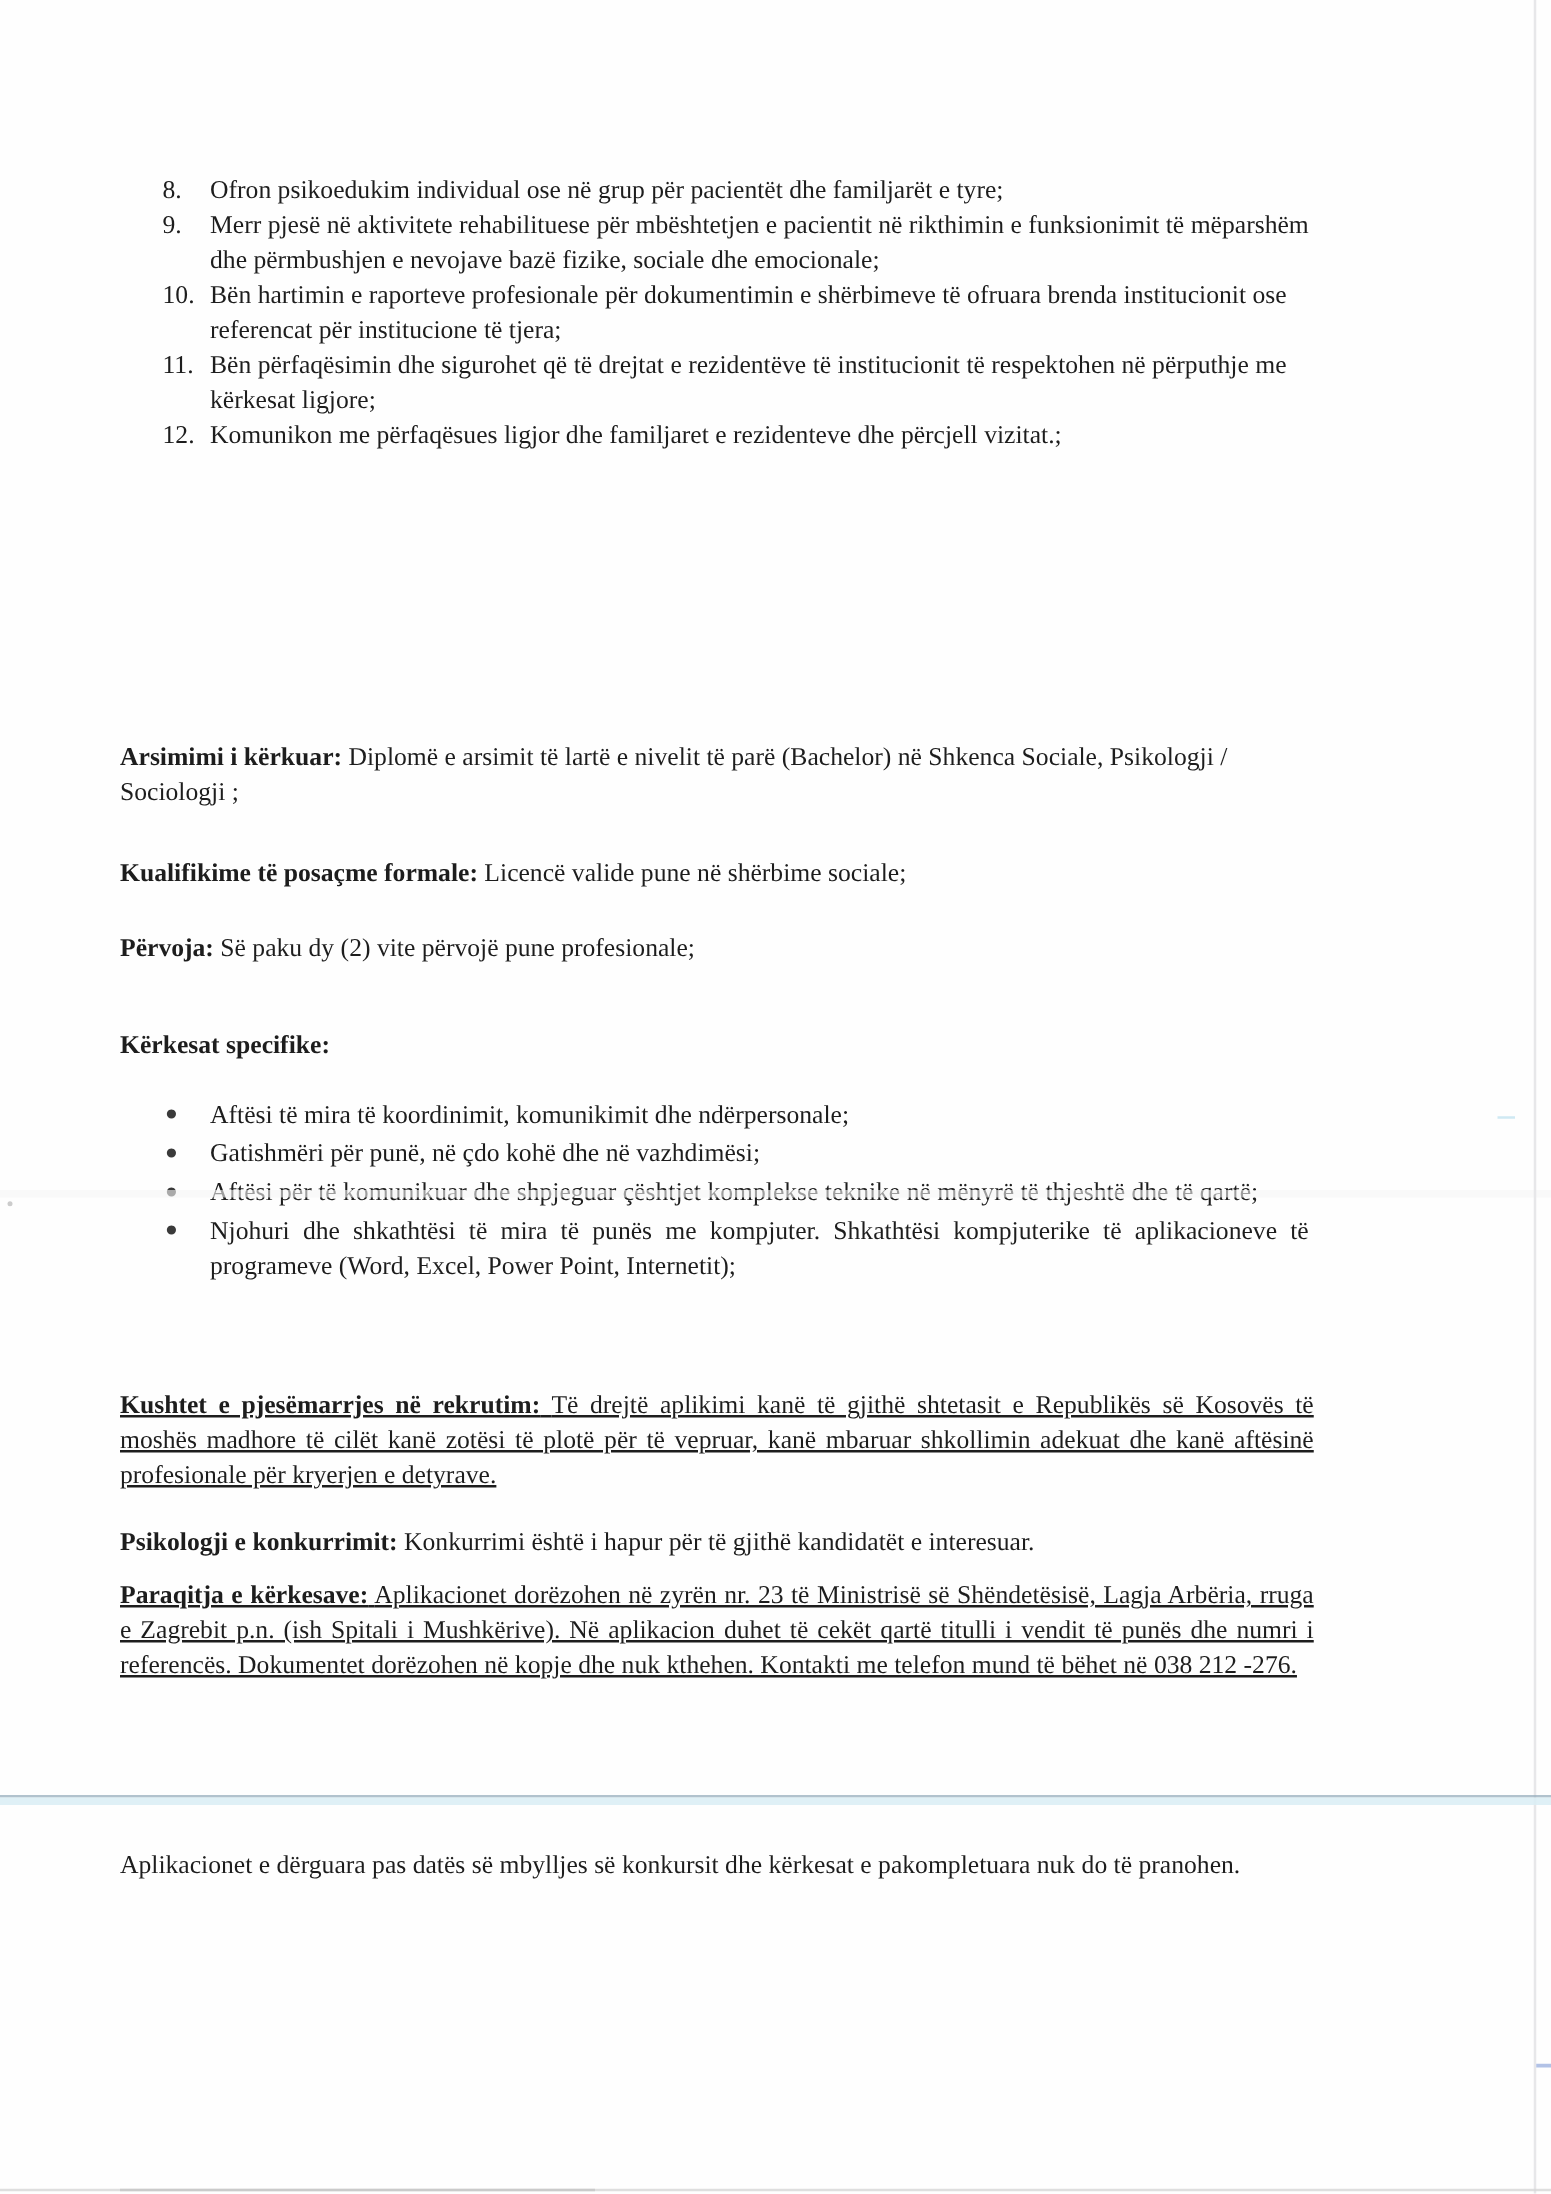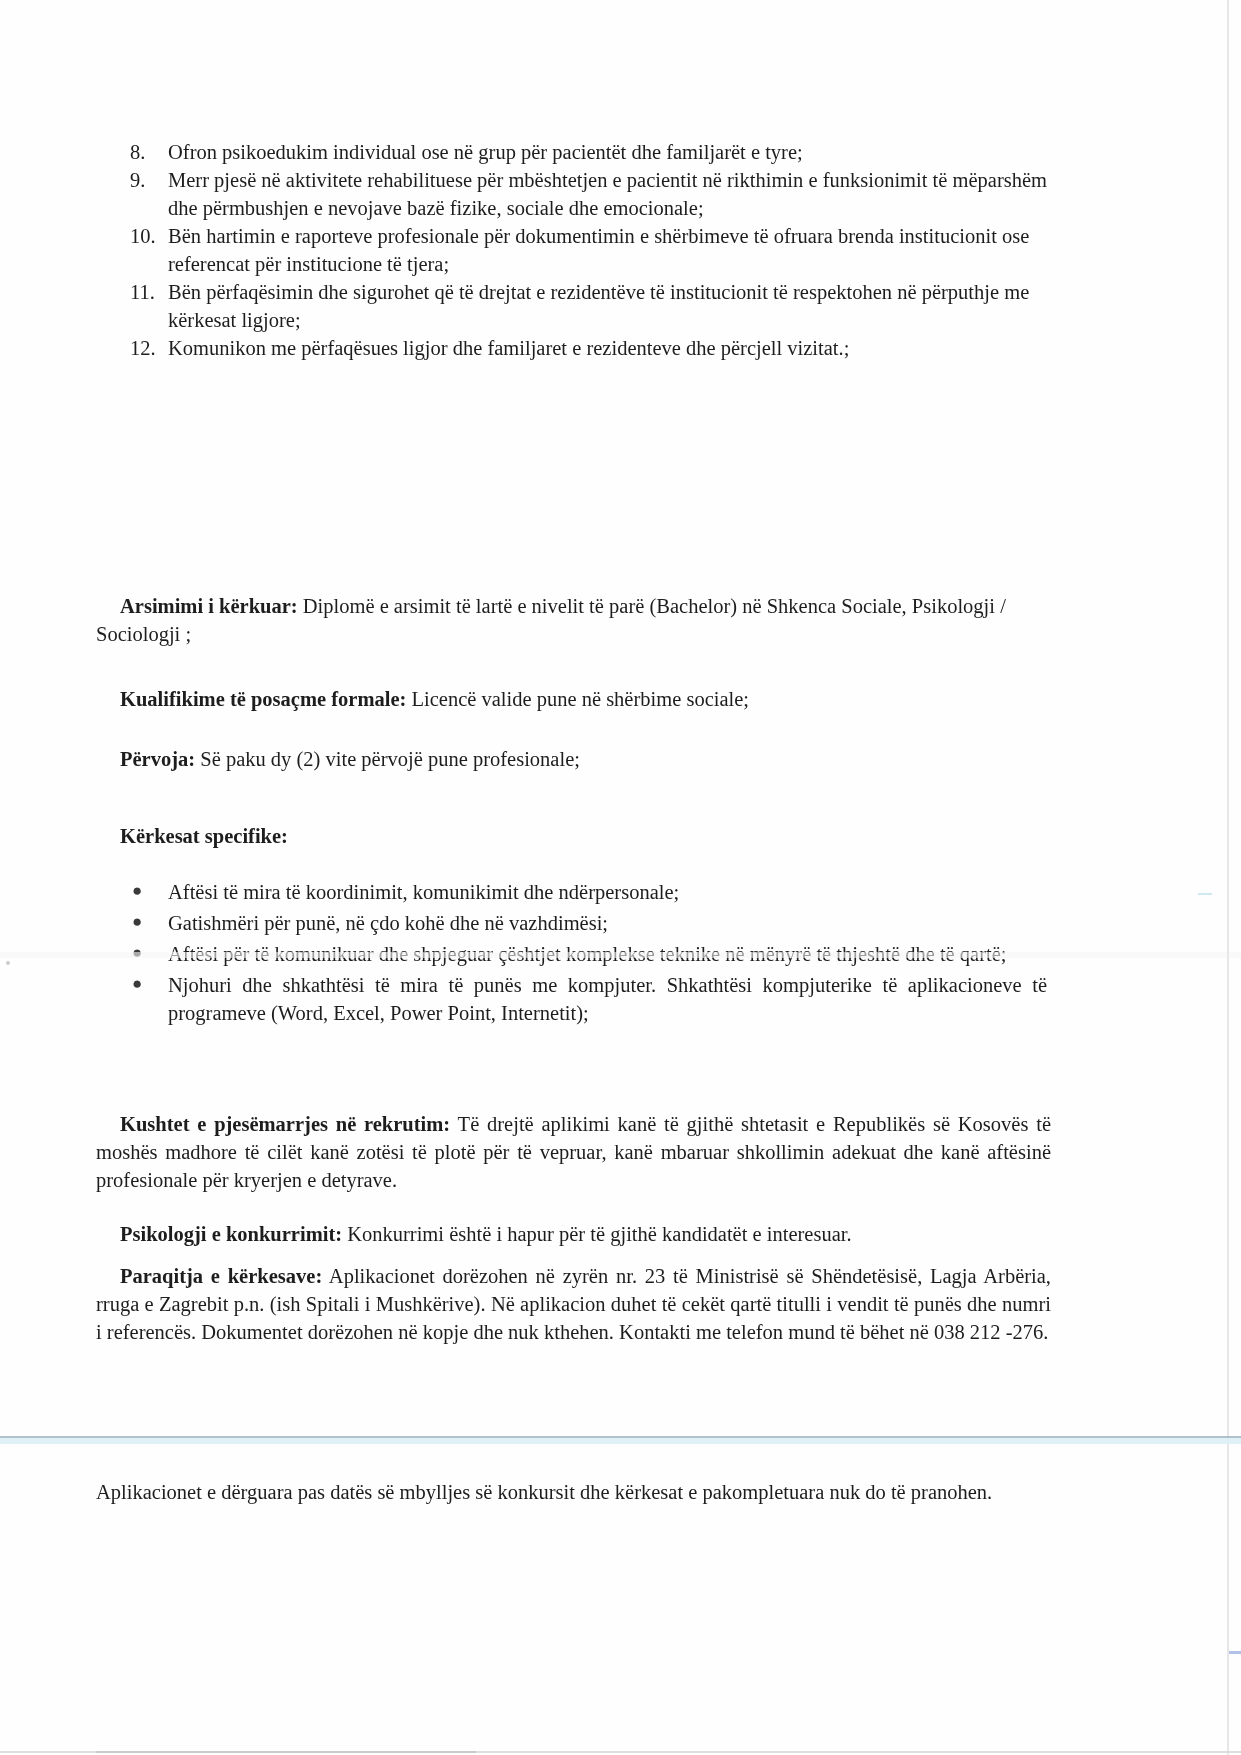--- a/index.html
+++ b/index.html
@@ -9,32 +9,32 @@
     font-family: "Liberation Serif", "DejaVu Serif", serif;
     color: #1d1d1d;
   }
   .page {
     position: relative;
     width: 1241px; height: 1755px;
     background: #fefefe;
     overflow: hidden;
   }
   .blk { position: absolute; font-size: 20.5px; line-height: 28px; }
-  b { font-weight: 700; margin-left: 24px; }
+  b { font-weight: 700; }
 
   
   .duties { left: 130px; top: 138px; width: 917px; }
   .duty { display: flex; }
   .duty .num { flex: 0 0 38px; }
   .duty .txt { flex: 1; }
   .duty .txt.just { text-align: justify; text-align-last: left; }
 
   
   .para { left: 96px; width: 955px; }
-  .para.just { text-align: justify; text-align-last: left; }
+  .para.just { text-align: justify; text-align-last: left; text-decoration: underline; }
 
   
   .bullets { left: 130px; top: 878px; width: 917px; }
   .bullet { position: relative; padding-left: 38px; margin-bottom: 3px;
             text-align: justify; text-align-last: left; }
   .bullet .dot { position: absolute; left: 2px; top: -1px; font-size: 17px; color: #3a3a3a; }
 
   
   .scan-strike {
     position: absolute; left: 0; top: 1436px; width: 1241px; height: 9px;

